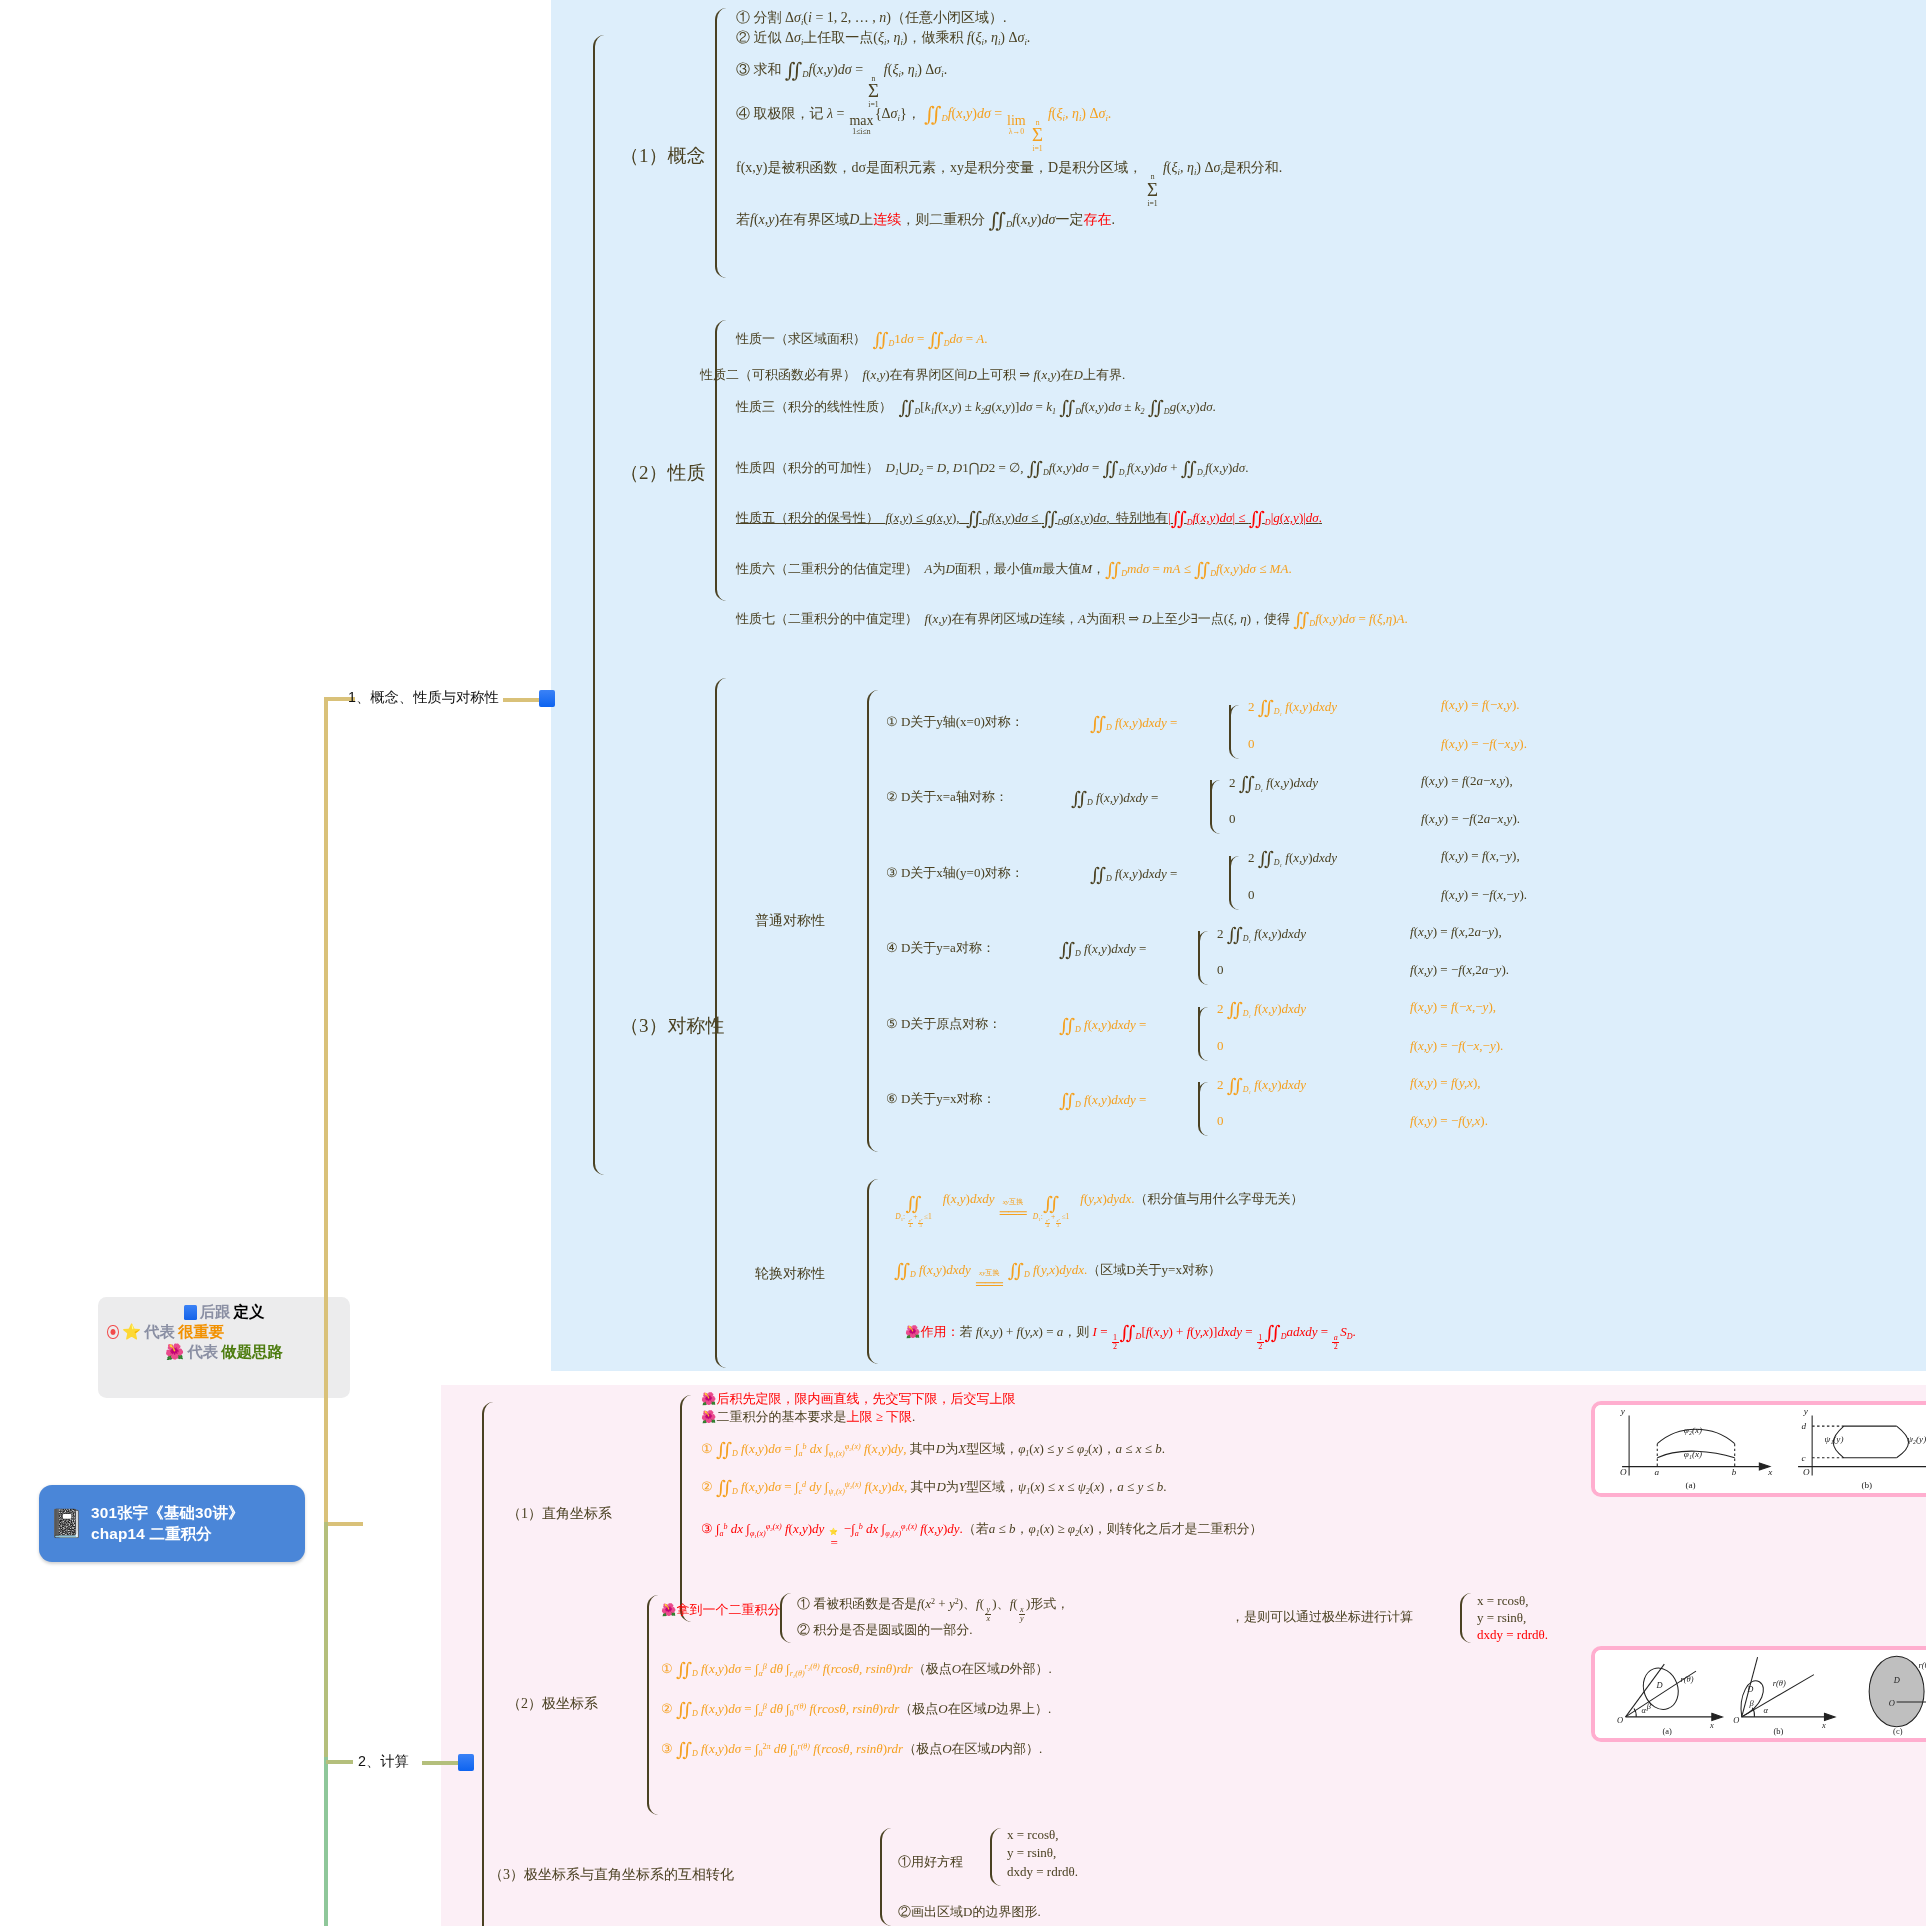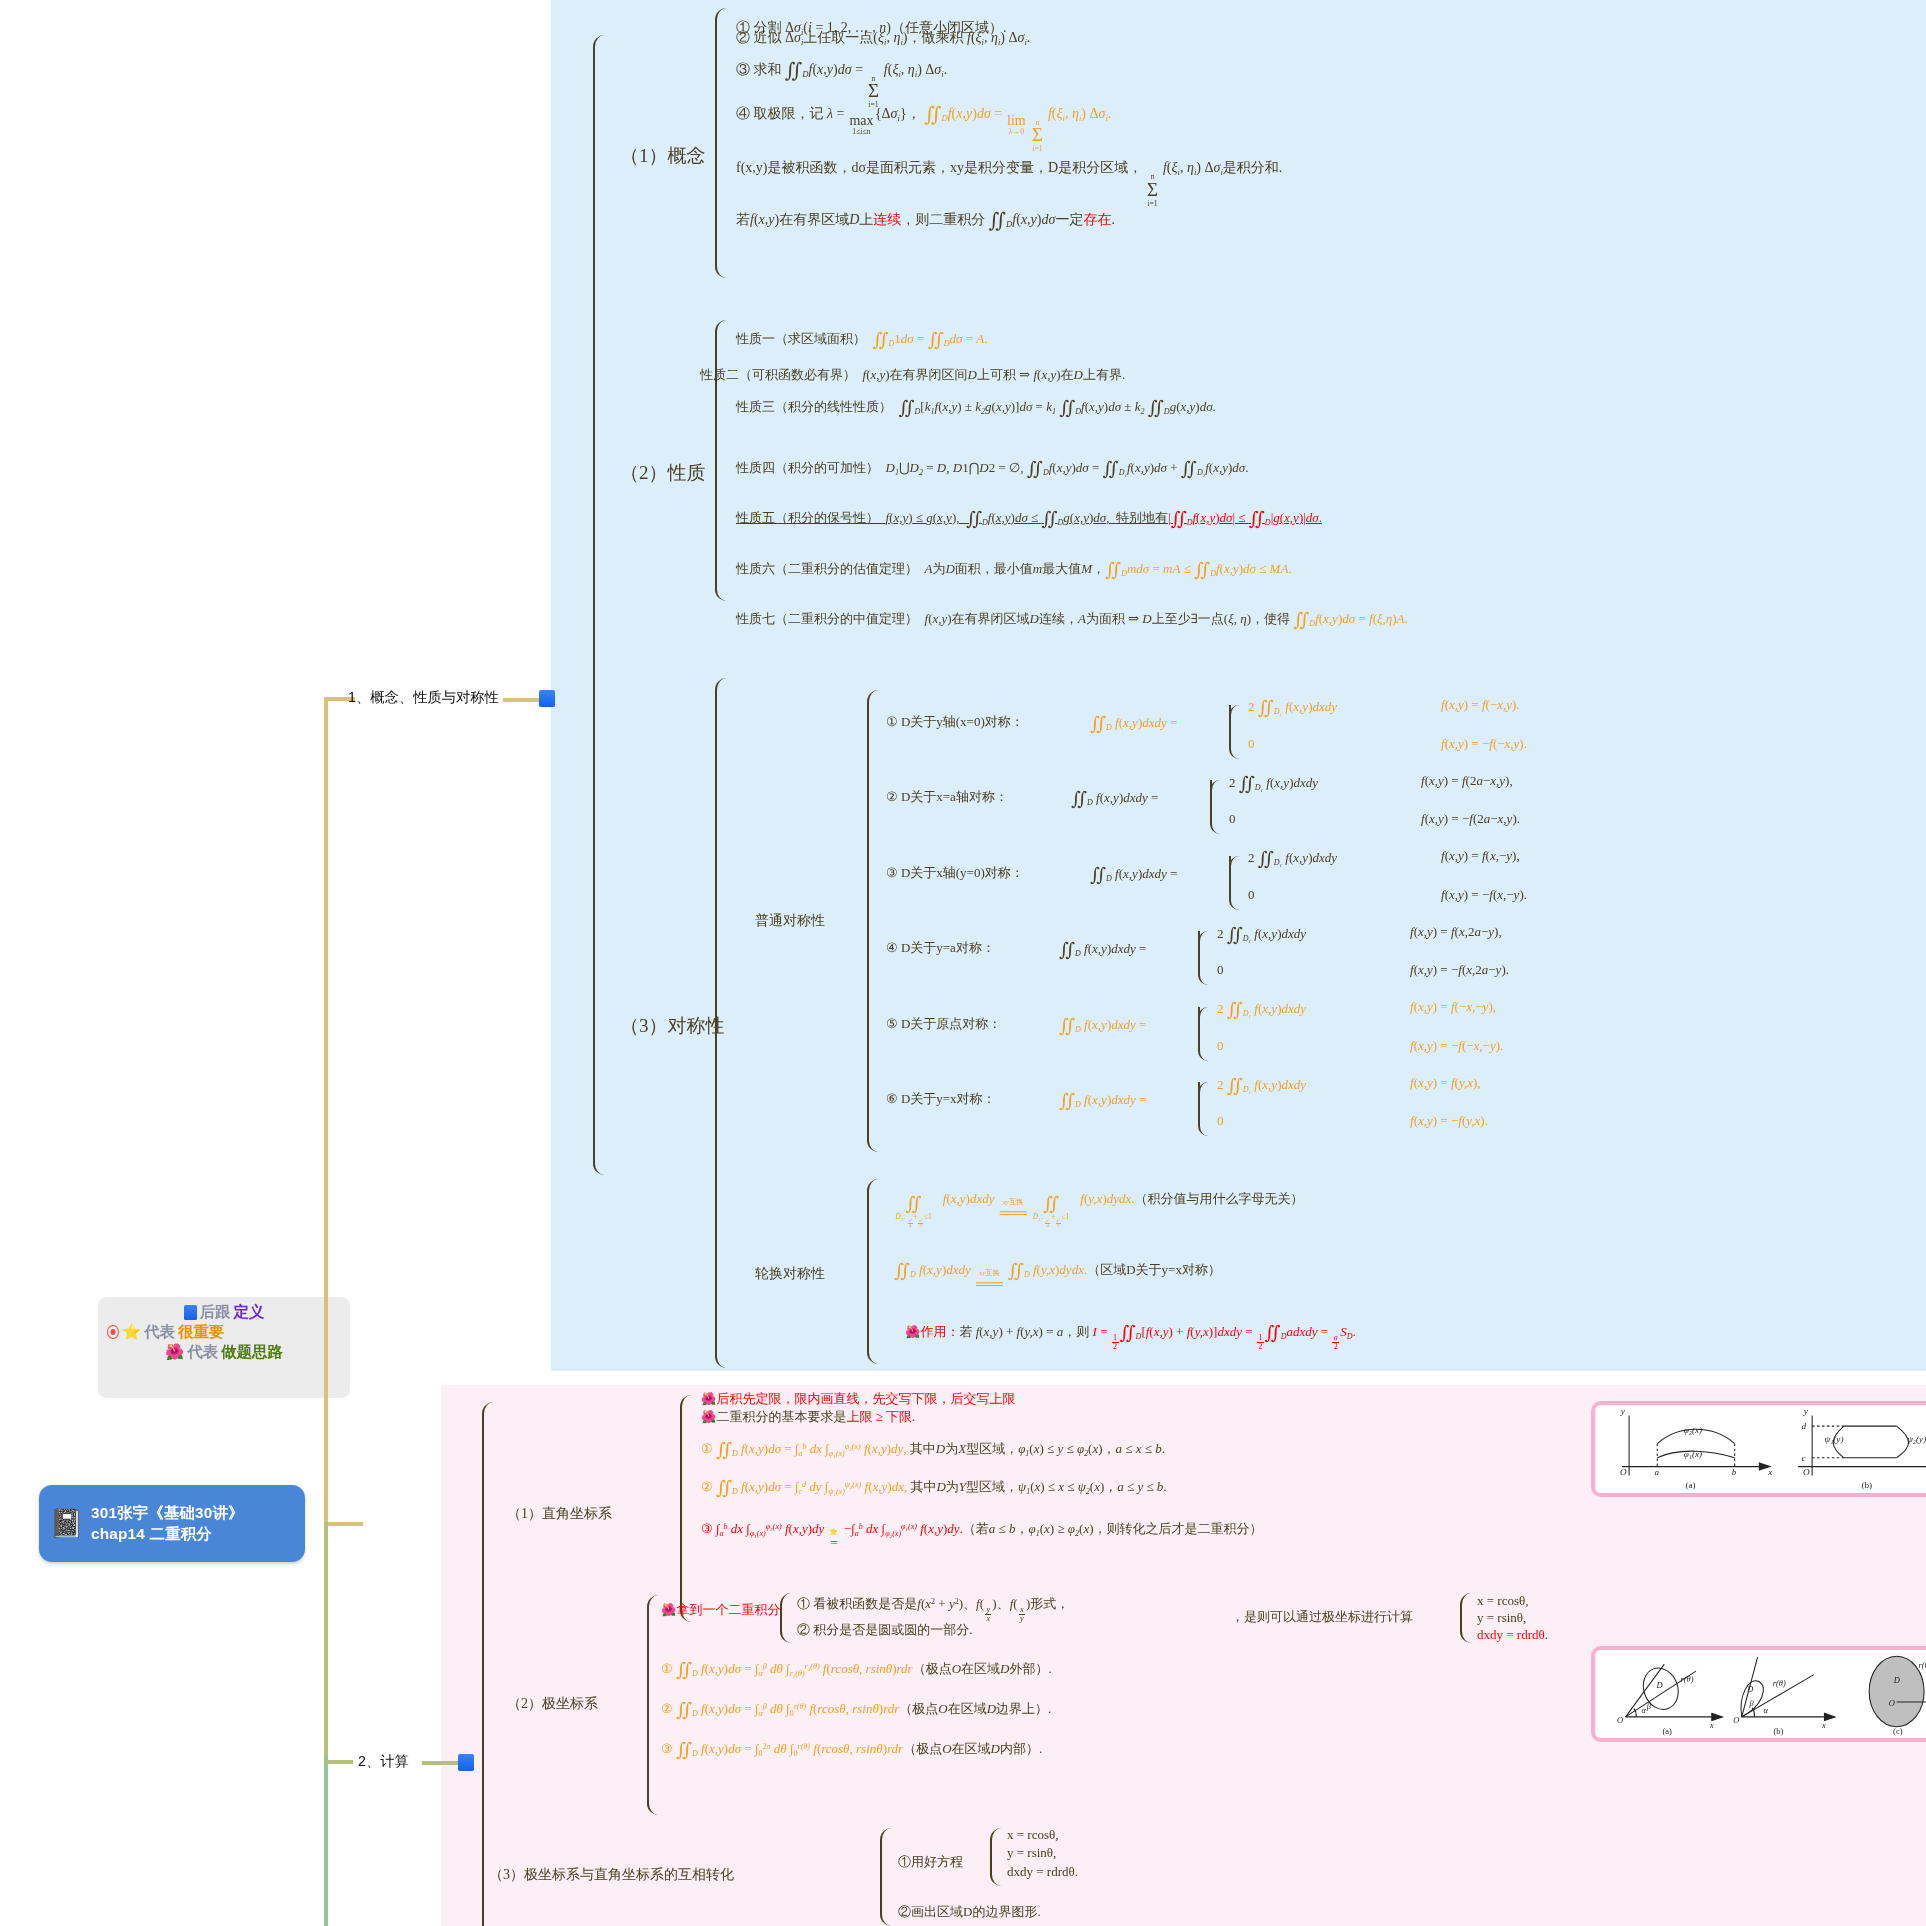--- a/index.html
+++ b/index.html
@@ -38,21 +38,21 @@
   }
   #legend .lg-row {
     display:flex; align-items:center; gap:3.1px;
     font-family:"Liberation Sans","DejaVu Sans",sans-serif;
     font-size:15.4px; line-height:1.28; color:#8a8fa3; font-weight:600;
     justify-content:center;
   }
   #legend .lg-row.r2 { justify-content:flex-start; padding-left:1.5px; }
   .lg-sq { display:inline-block; width:13px; height:15.4px;
            background:linear-gradient(#3b82f6,#1462e8); border-radius:1.5px; }
-  .lg-blue { color:#6d28d9; }
+  .lg-blue { color:#000000; }
   .lg-orange { color:#f29100; }
   .lg-red { color:#4d7c0f; }
   .lg-ring { display:inline-block; width:11.6px; height:14.6px; border:1.5px solid #f24a4a;
              border-radius:50%; position:relative; }
   .lg-ring::after{ content:""; position:absolute; left:50%; top:50%; transform:translate(-50%,-50%);
              width:5px; height:6.2px; background:#f24a4a; border-radius:50% 50% 50% 50%/60% 60% 40% 40%; }
 
   
   .edge { position:absolute; background:transparent; }
   .edge.vert  { width:3.5px; }
@@ -171,21 +171,21 @@
   <div class="branch-label" style="left:358px; top:1752px;">2、计算</div>
   <div class="edge horiz c-olive" style="left:422px; top:1761px; width:37px;"></div>
   <div class="branch-chip" style="left:458px; top:1754px;"></div>
 
   <div class="brace-simple" style="left:593px; top:35px; height:1140px;"></div>
   <div class="edge horiz" style="left:547px; top:698px; width:0;"></div>
 
   <div class="txt s38 dark" style="left:620px; top:143px;">（1）概念</div>
   <div class="brace-simple" style="left:715px; top:7.7px; height:270px;"></div>
 
-  <div class="txt s36 dark" style="left:736px; top:8.5px;margin-top:10px;">
+  <div class="txt s36 dark" style="left:736px; top:8.5px;">
     ① 分割 Δ<span class="ii">σ<span class="sub">i</span></span>(<span class="ii">i</span> = 1, 2, … , <span class="ii">n</span>)（任意小闭区域）.
   </div>
   <div class="txt s36 dark" style="left:736px; top:29px;">
     ② 近似 Δ<span class="ii">σ<span class="sub">i</span></span>上任取一点(<span class="ii">ξ<span class="sub">i</span>, η<span class="sub">i</span></span>)，做乘积 <span class="ii">f</span>(<span class="ii">ξ<span class="sub">i</span>, η<span class="sub">i</span></span>) Δ<span class="ii">σ<span class="sub">i</span></span>.
   </div>
   <div class="txt s36 dark" style="left:736px; top:58px;">
     ③ 求和 <span class="big">∬</span><span class="sub ii">D</span><span class="ii">f</span>(<span class="ii">x,y</span>)<span class="ii">dσ</span> =
     <span class="lim">
         <span class="lim-top">n</span>
         <span class="lim-mid">Σ</span>

